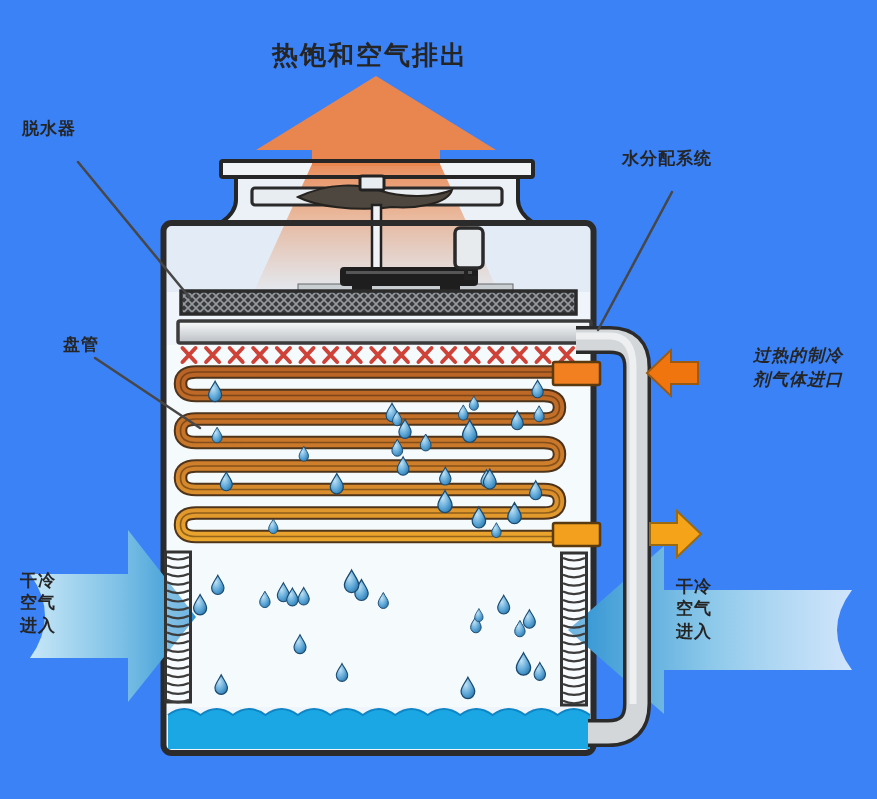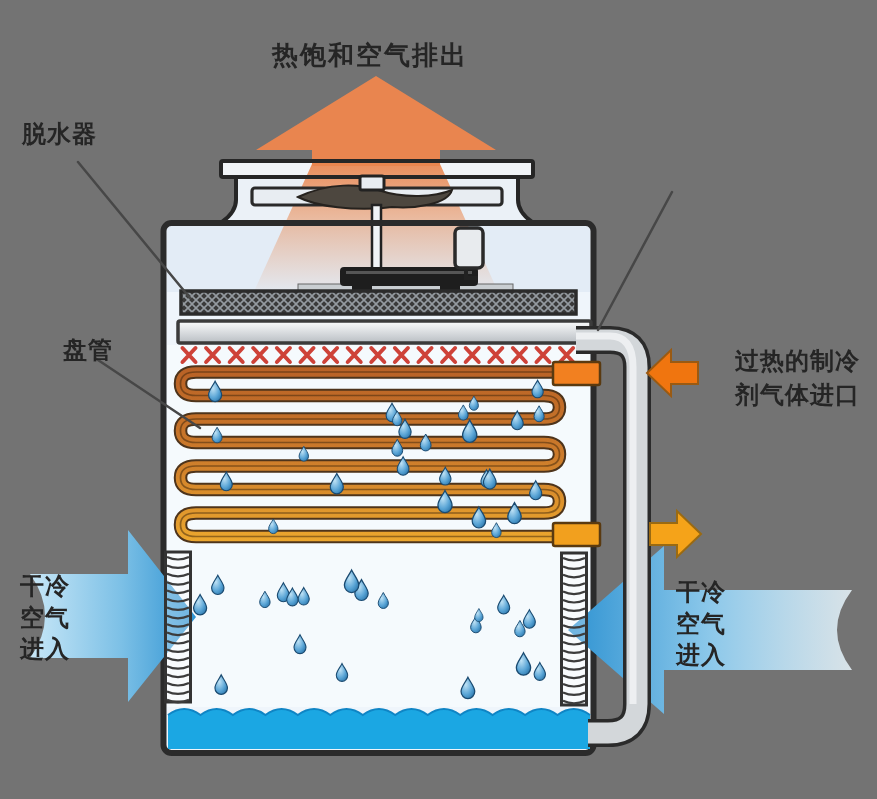--- a/index.html
+++ b/index.html
@@ -1,20 +1,20 @@
 <!DOCTYPE html>
 <html style="--hot-air: #E9854F; --air-blue: #4FA8DC; --water: #1BA7E3; --coil-top: #B96226; --coil-bottom: #ECA72E; --coil-outline: #4E341B; --gas-arrow: #F0750F; --liquid-arrow: #F5A319; --port-inlet: #F28020; --port-outlet: #F2A01E; --nozzle-red: #CE4238; --outline: #2B2B2B; --droplet: #2E85C4; --pipe-gray: #D3D7DA; --label-text: #252525;"><head>
 <meta charset="utf-8">
 <style>
   html,body{margin:0;padding:0;background:#ffffff;}
-  #stage{position:relative;width:877px;height:799px;background:#737373;overflow:hidden;
+  #stage{position:relative;width:877px;height:799px;background:#3b82f6;overflow:hidden;
          font-family:"Liberation Sans","DejaVu Sans",sans-serif;}
   #stage svg{position:absolute;left:0;top:0;}
   .label{position:absolute;font-weight:bold;color:var(--label-text,#252525);
-         font-size:24px;line-height:1.32;white-space:pre-line;letter-spacing:1px;}
+         font-size:17px;line-height:1.32;white-space:pre-line;letter-spacing:1px;}
   .label.big{font-size:26px;letter-spacing:2px;}
   .label.wide{line-height:1.42;}
 </style>
 </head>
 <body>
 
 <div id="stage">
 
 <svg width="877" height="799" viewBox="0 0 877 799">
   <defs>
@@ -229,22 +229,23 @@
 
   <g stroke="#474747" stroke-width="2.5" stroke-linecap="round">
     <line x1="78" y1="162" x2="190" y2="298"></line>
     <line x1="672" y1="192" x2="598" y2="330"></line>
     <line x1="95" y1="358" x2="200" y2="428"></line>
   </g>
 </svg>
 
 <div class="label big" style="left:272px;top:38px;">热饱和空气排出</div>
 <div class="label" style="left:22px;top:118px;">脱水器</div>
+<div class="label" style="left:622px;top:148px;">水分配系统</div>
 <div class="label" style="left:63px;top:334px;">盘管</div>
-<div class="label wide" style="left:735px;top:344px;">过热的制冷
+<div class="label wide" style="left:753px;top:344px;font-style:italic;">过热的制冷
 剂气体进口</div>
 <div class="label" style="left:20px;top:570px;">干冷
 空气
 进入</div>
 <div class="label" style="left:676px;top:576px;">干冷
 空气
 进入</div>
 
 </div>
 

